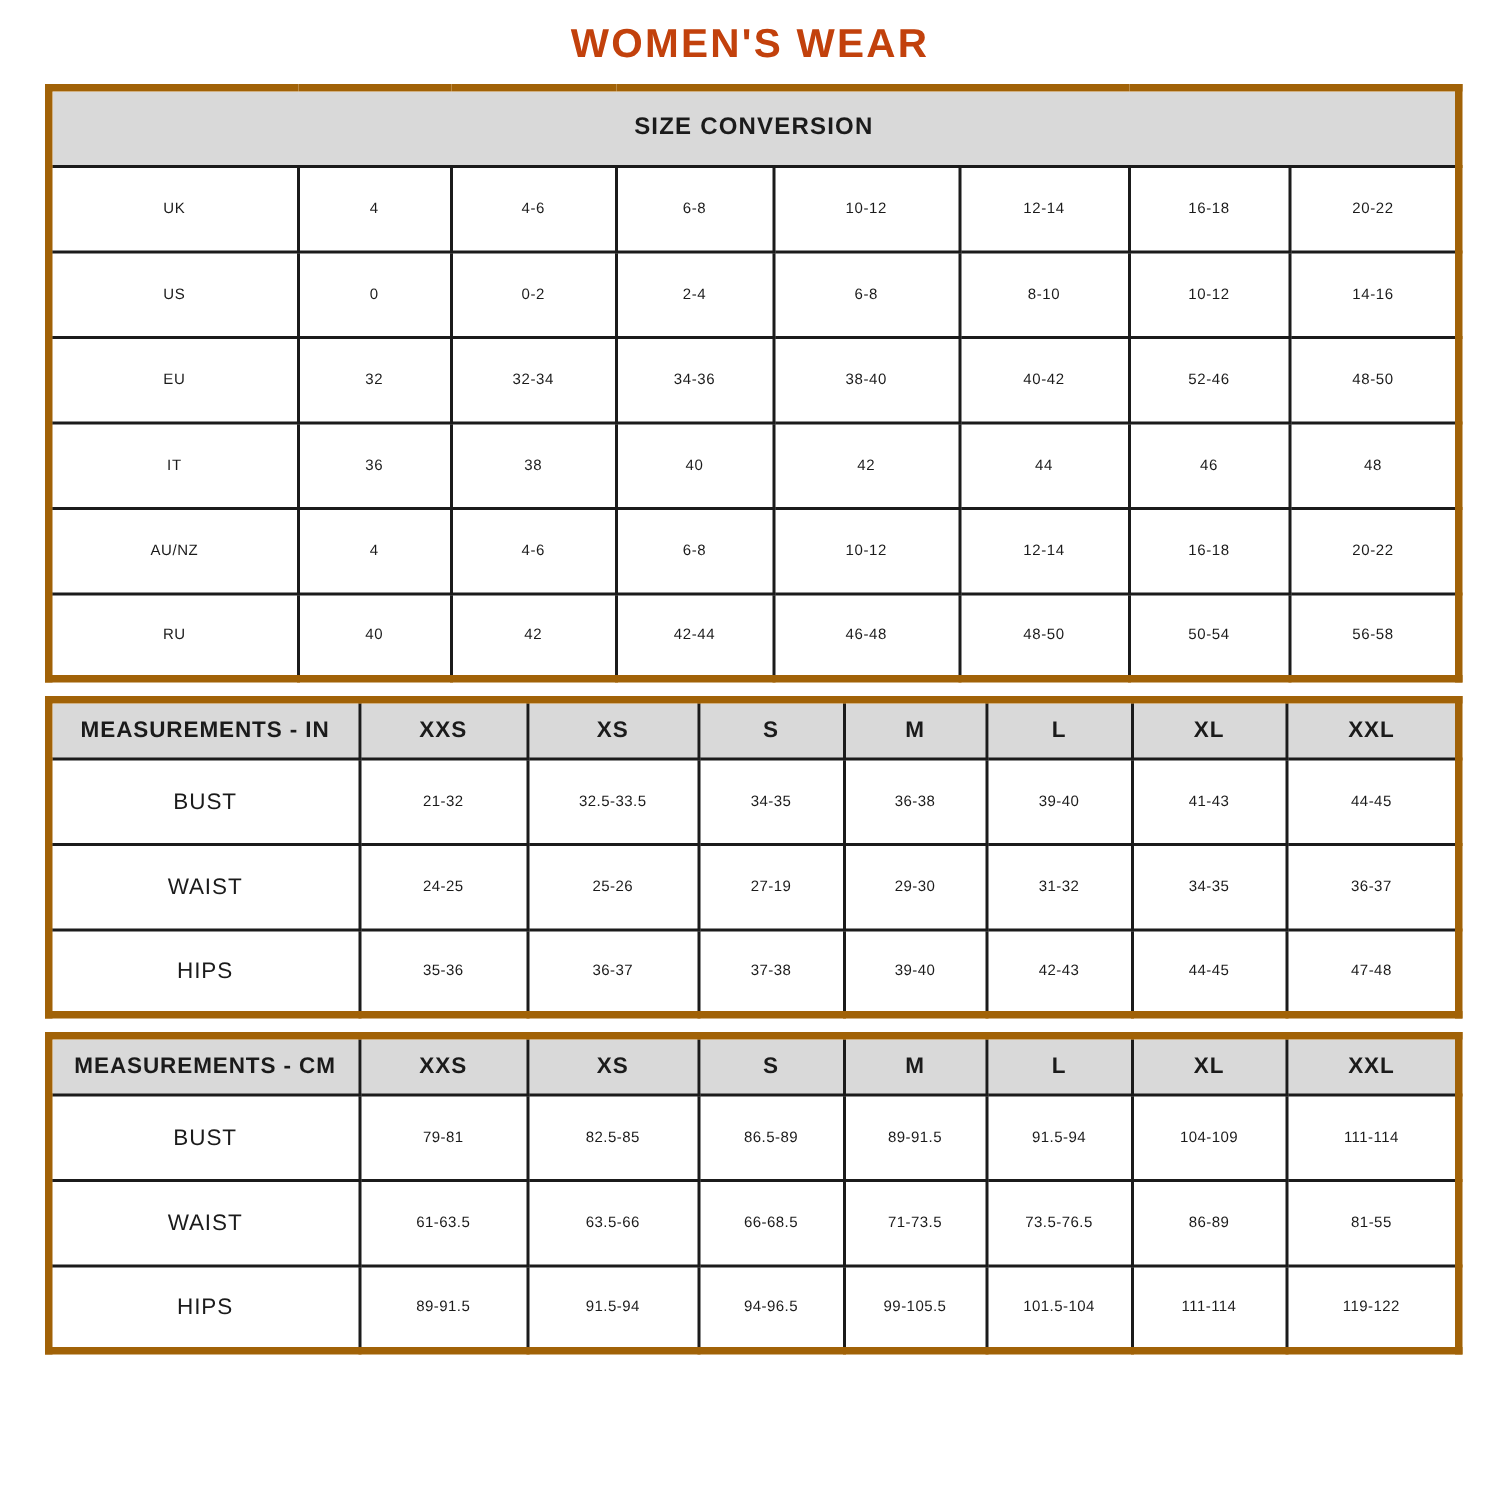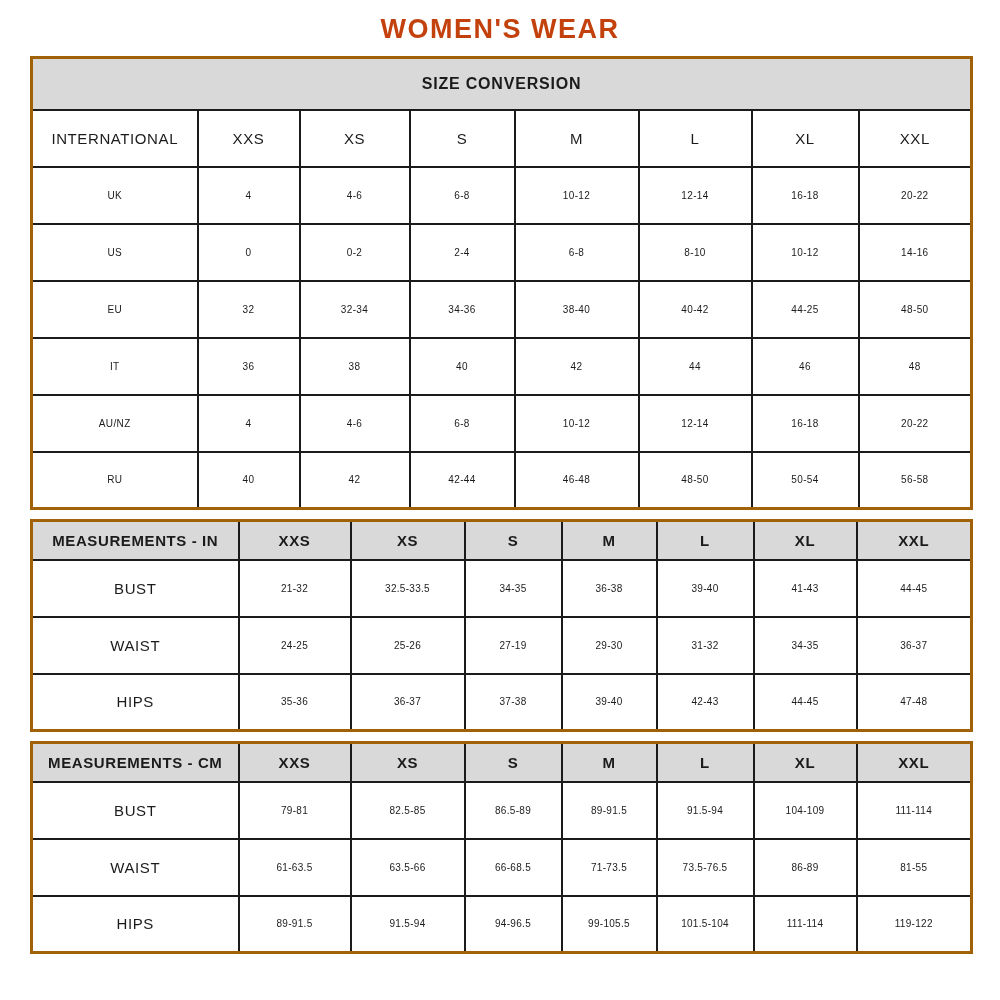--- a/index.html
+++ b/index.html
@@ -16,21 +16,21 @@
     font-size: 27px;
     font-weight: bold;
     letter-spacing: 1.5px;
     margin: 14px 0 11px 0;
     color: #c2410c;
   }
   table.tbl {
     width: 940px;
     border-collapse: collapse;
     table-layout: fixed;
-    border: 3px solid #a16207;
+    border: 5px solid #a16207;
   }
   table.tbl + table.tbl { margin-top: 9px; }
   .tbl th, .tbl td {
     border: 2px solid #1b1b1b;
     text-align: center;
     vertical-align: middle;
     padding: 0 2px;
     overflow: hidden;
   }
   
@@ -85,30 +85,20 @@
         <col style="width:105px">
       <col style="width:124px">
         <col style="width:113px">
         <col style="width:107px">
         <col style="width:113px">
     </colgroup>
     <thead>
       <tr>
         <th class="banner" colspan="8">SIZE CONVERSION</th>
       </tr>
-      <tr class="colhead">
-        <th>INTERNATIONAL</th>
-        <th>XXS</th>
-        <th>XS</th>
-        <th>S</th>
-        <th>M</th>
-        <th>L</th>
-        <th>XL</th>
-        <th>XXL</th>
-      </tr>
     </thead>
     <tbody>
       <tr>
         <td class="rowlabel">UK</td>
         <td>4</td>
         <td>4-6</td>
         <td>6-8</td>
         <td>10-12</td>
         <td>12-14</td>
         <td>16-18</td>
@@ -124,21 +114,21 @@
         <td>10-12</td>
         <td>14-16</td>
       </tr>
       <tr>
         <td class="rowlabel">EU</td>
         <td>32</td>
         <td>32-34</td>
         <td>34-36</td>
         <td>38-40</td>
         <td>40-42</td>
-        <td>44-25</td>
+        <td>52-46</td>
         <td>48-50</td>
       </tr>
       <tr>
         <td class="rowlabel">IT</td>
         <td>36</td>
         <td>38</td>
         <td>40</td>
         <td>42</td>
         <td>44</td>
         <td>46</td>

